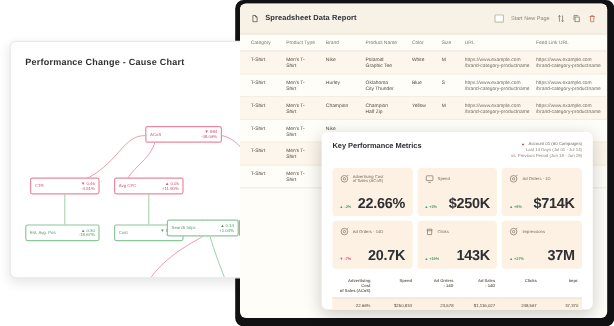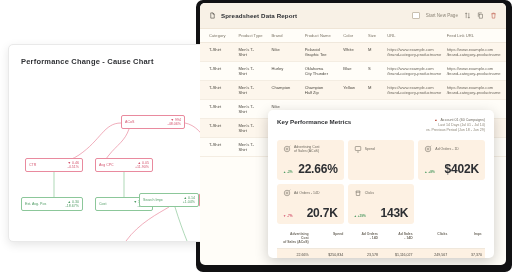--- a/index.html
+++ b/index.html
@@ -6,21 +6,21 @@
   body{
     width:512px;height:272px;overflow:hidden;
     background:#ffffff;
     font-family:"Liberation Sans", sans-serif;
     position:relative;
   }
   #stage{position:absolute;inset:0;width:512px;height:272px;overflow:hidden;background:#fff;}
 
   
   #chart-card{
-    position:absolute;left:8px;top:44px;width:226px;height:196px;
+    position:absolute;left:8px;top:34px;width:226px;height:196px;
     background:#fff;border:1px solid #e9e9e9;border-radius:5px;
     box-shadow:0 3px 10px rgba(0,0,0,.10);
     overflow:hidden;
   }
   #chart-title{
     position:absolute;left:12px;top:12px;
     font-size:7.5px;font-weight:bold;color:#2f3135;letter-spacing:.2px;
   }
   #chart-svg{position:absolute;left:0;top:0;width:226px;height:196px;}
   .node{position:absolute;border-radius:2px;background:#fff;
@@ -338,33 +338,37 @@
           </div>
         </div>
         <div class="kpi-cell">
           <div class="kpi-cell-top">
             <svg class="kpi-ico" viewBox="0 0 16 16" fill="none" stroke="#6f6a60" stroke-width="1.1">
               <rect x="2.5" y="3" width="11" height="8" rx="1"></rect>
               <path d="M6 14h4"></path>
             </svg>
             <div class="kpi-name">Spend</div>
           </div>
+          <div class="kpi-bottom">
+            <span class="kpi-delta up">▲ +2%</span>
+            <span class="kpi-value">$250K</span>
+          </div>
         </div>
         <div class="kpi-cell">
           <div class="kpi-cell-top">
             <svg class="kpi-ico" viewBox="0 0 16 16" fill="none" stroke="#6f6a60" stroke-width="1.1">
               <circle cx="8" cy="8" r="5.5"></circle>
               <circle cx="8" cy="8" r="2"></circle>
               <path d="M12.5 3.5L14.5 1.5"></path>
             </svg>
             <div class="kpi-name">Ad Orders - 1D</div>
           </div>
           <div class="kpi-bottom">
             <span class="kpi-delta up">▲ +8%</span>
-            <span class="kpi-value">$402K</span>
+            <span class="kpi-value">$714K</span>
           </div>
         </div>
         <div class="kpi-cell">
           <div class="kpi-cell-top">
             <svg class="kpi-ico" viewBox="0 0 16 16" fill="none" stroke="#6f6a60" stroke-width="1.1">
               <circle cx="8" cy="8" r="5.5"></circle>
               <circle cx="8" cy="8" r="2"></circle>
               <path d="M12.5 3.5L14.5 1.5"></path>
             </svg>
             <div class="kpi-name">Ad Orders - 14D</div>
@@ -378,20 +382,34 @@
           <div class="kpi-cell-top">
             <svg class="kpi-ico" viewBox="0 0 16 16" fill="none" stroke="#6f6a60" stroke-width="1.1">
               <path d="M4 4h8l-.8 9H4.8z"></path>
               <path d="M4 6.5h8"></path>
             </svg>
             <div class="kpi-name">Clicks</div>
           </div>
           <div class="kpi-bottom">
             <span class="kpi-delta up">▲ +19%</span>
             <span class="kpi-value">143K</span>
+          </div>
+        </div>
+        <div class="kpi-cell">
+          <div class="kpi-cell-top">
+            <svg class="kpi-ico" viewBox="0 0 16 16" fill="none" stroke="#6f6a60" stroke-width="1.1">
+              <circle cx="8" cy="8" r="5.5"></circle>
+              <circle cx="8" cy="8" r="2"></circle>
+              <path d="M12.5 3.5L14.5 1.5"></path>
+            </svg>
+            <div class="kpi-name">Impressions</div>
+          </div>
+          <div class="kpi-bottom">
+            <span class="kpi-delta up">▲ +27%</span>
+            <span class="kpi-value">37M</span>
           </div>
         </div>
       </div>
     <div id="kpi-table">
       <table>
         <thead>
             <tr id="kpi-head-row">
               <th>Advertising Cost
 of Sales (ACoS)</th>
               <th>Spend</th>

